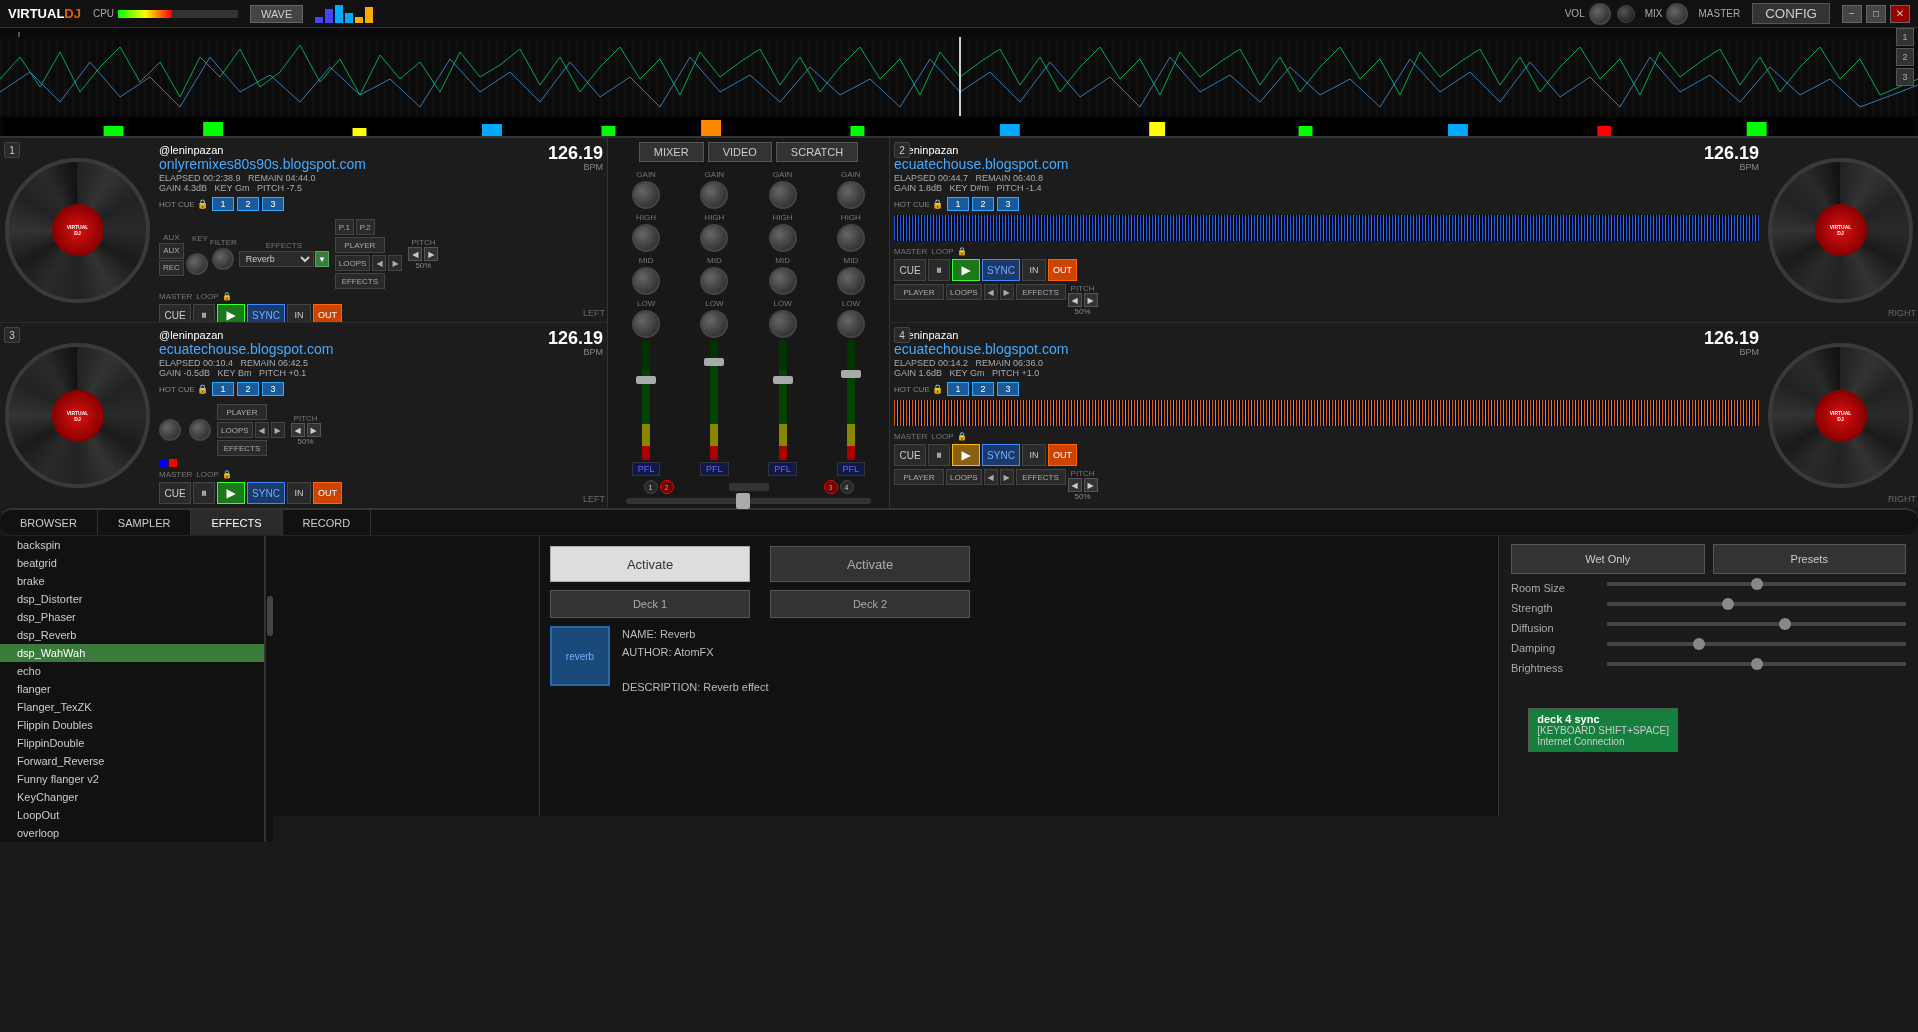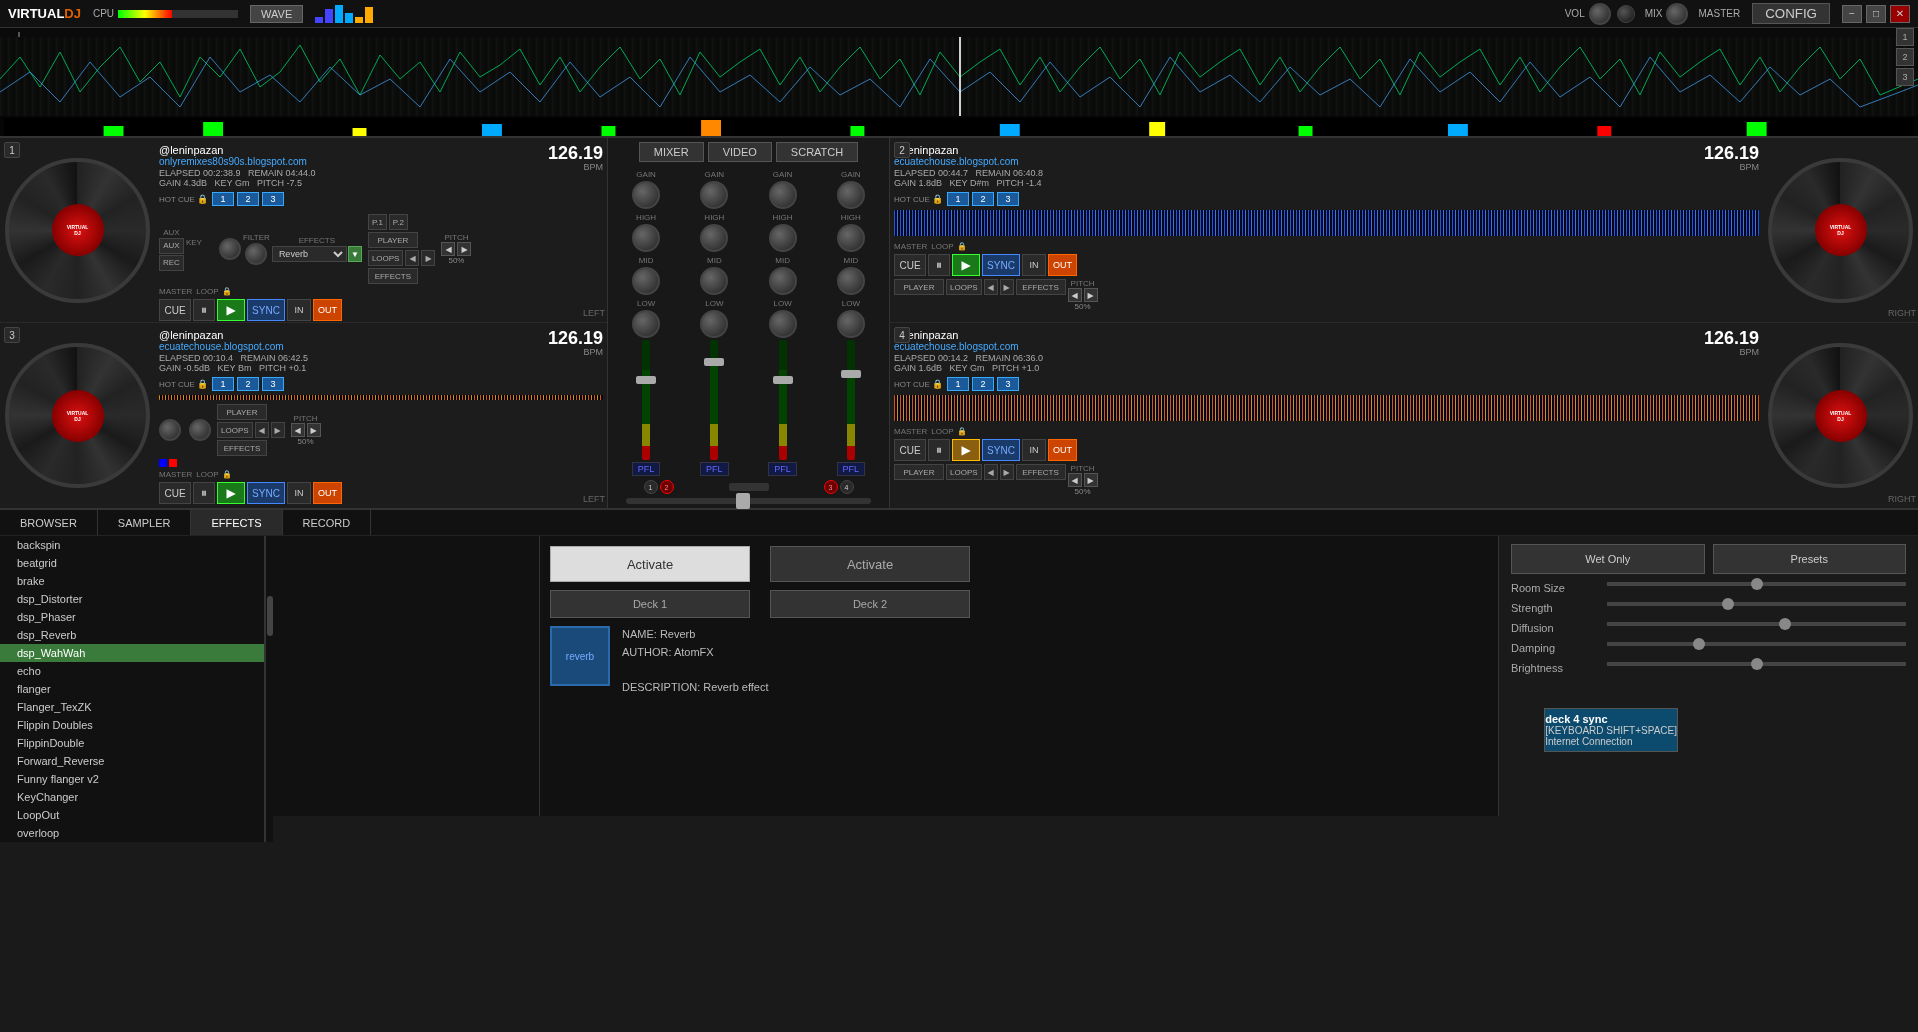--- a/index.html
+++ b/index.html
@@ -115,20 +115,21 @@
     }
 
     
     .bottom-tabs {
       background: #111;
       height: 28px;
       display: flex;
       align-items: center;
       border-top: 2px solid #333;
       border-bottom: 1px solid #222;
+      border-radius: 12px;
     }
     .bottom-tab {
       padding: 4px 20px;
       color: #ccc;
       font-size: 11px;
       cursor: pointer;
       border-right: 1px solid #333;
       height: 100%;
       display: flex;
       align-items: center;
@@ -282,23 +283,23 @@
       border-radius: 50%;
       background: #888;
       cursor: pointer;
     }
 
     
     .tooltip {
       position: fixed;
       right: 240px;
       bottom: 280px;
-      background: #0c4a6e;
+      background: #15803d;
       border: 1px solid #555;
-      padding: 4px 0;
+      padding: 4px 8px;
       font-size: 10px;
       color: #ccc;
       pointer-events: none;
     }
     .tooltip-title { color: #fff; font-weight: bold; font-size: 11px; }
 
     
     .effects-list::-webkit-scrollbar { width: 6px; }
     .effects-list::-webkit-scrollbar-track { background: #111; }
     .effects-list::-webkit-scrollbar-thumb { background: #444; }
@@ -388,21 +389,21 @@
       border-radius: 2px;
       display: flex;
       align-items: center;
       justify-content: center;
       font-size: 10px;
       color: #ccc;
       flex-shrink: 0;
       margin-right: 4px;
     }
     .deck-artist { color: #fff; font-size: 11px; }
-    .deck-blog { color: #4af; font-size: 10px; }
+    .deck-blog { color: #4af; font-size: 14px; }
     .deck-meta { color: #aaa; font-size: 9px; margin-top: 1px; }
     .bpm-display {
       text-align: right;
       flex-shrink: 0;
     }
     .bpm-value { font-size: 18px; color: #fff; font-weight: bold; line-height: 1; }
     .bpm-unit { font-size: 9px; color: #888; }
 
     .hotcue-row {
       display: flex;
@@ -802,21 +803,21 @@
         </div>
         <div class="mini-wave">
           <div class="mini-wave-bars"></div>
         </div>
         <div class="deck-controls-row">
           <div style="display:flex;flex-direction:column;align-items:center;gap:1px;">
             <div class="ctrl-label">AUX</div>
             <button class="tiny-btn">AUX</button>
             <button class="tiny-btn">REC</button>
           </div>
-          <div style="display:flex;flex-direction:row;align-items:flex-start;gap:17px;">
+          <div style="display:flex;flex-direction:column;align-items:flex-end;gap:10px;">
             <div class="ctrl-label">KEY</div>
             <div class="knob-sm"></div>
           </div>
           <div style="display:flex;flex-direction:column;align-items:center;gap:1px;">
             <div class="ctrl-label">FILTER</div>
             <div class="knob-sm"></div>
           </div>
           <div style="display:flex;flex-direction:column;align-items:center;gap:1px;">
             <div class="ctrl-label">EFFECTS</div>
             <div style="display:flex;gap:1px;">

